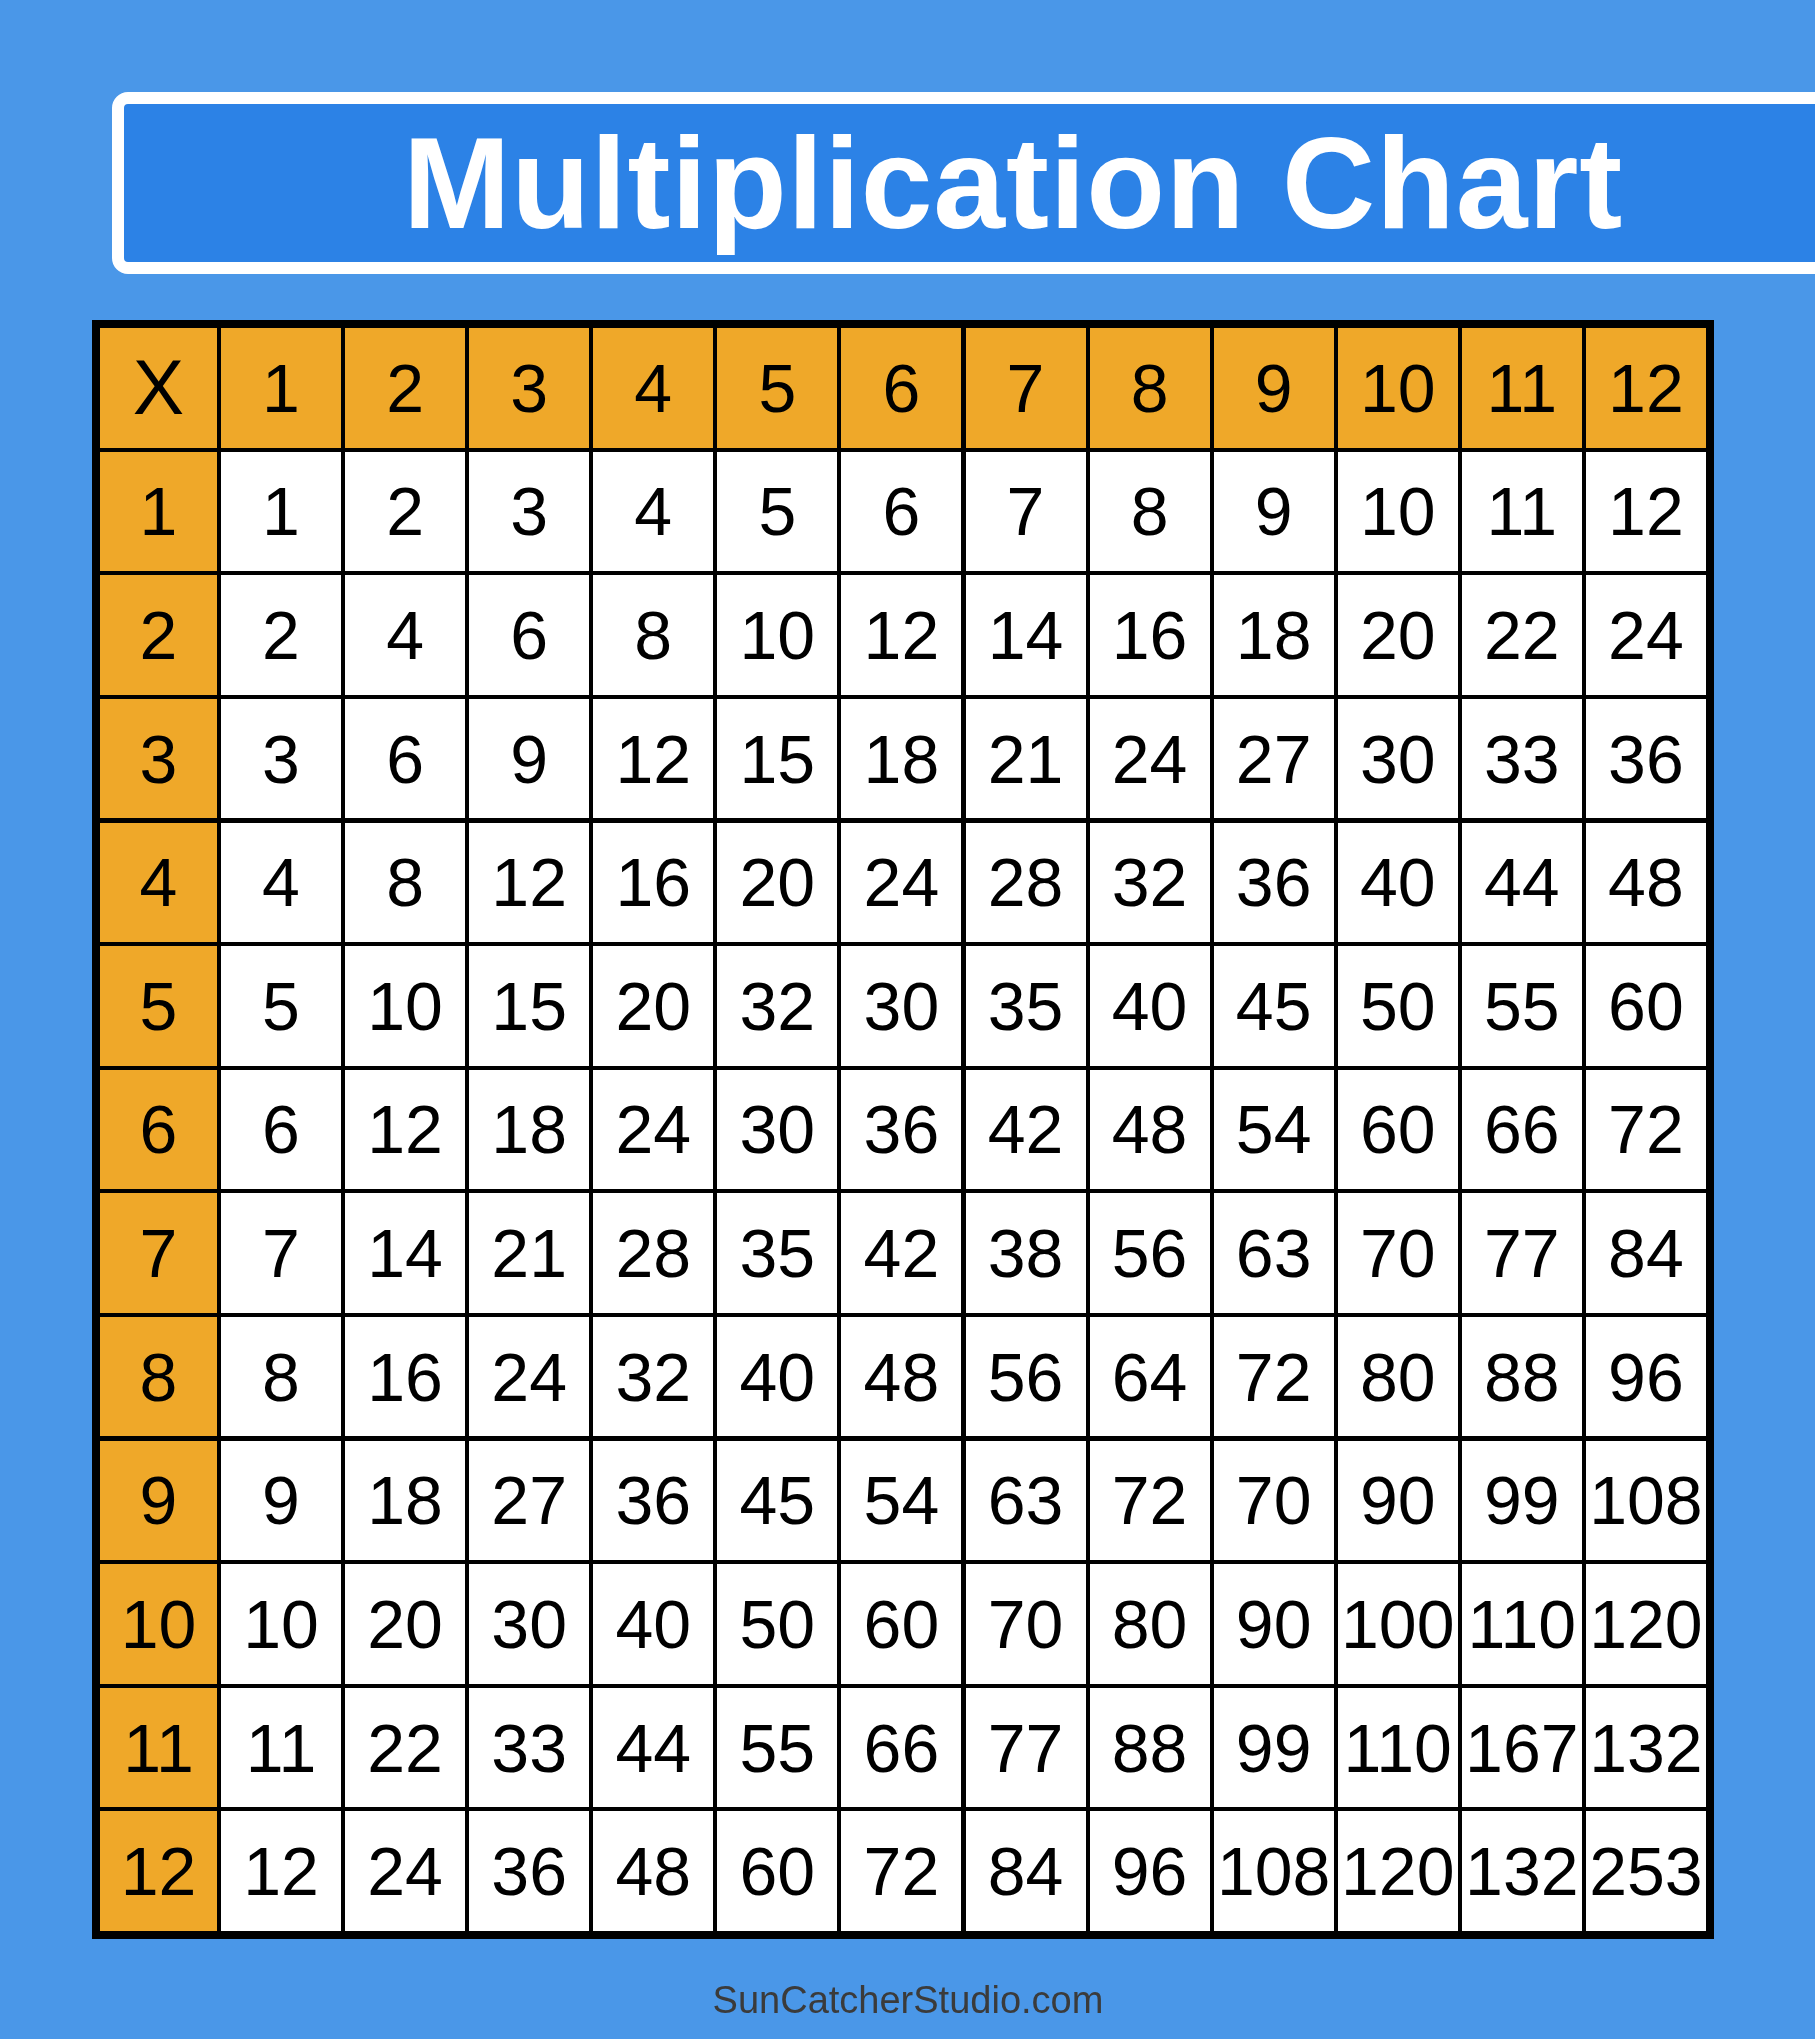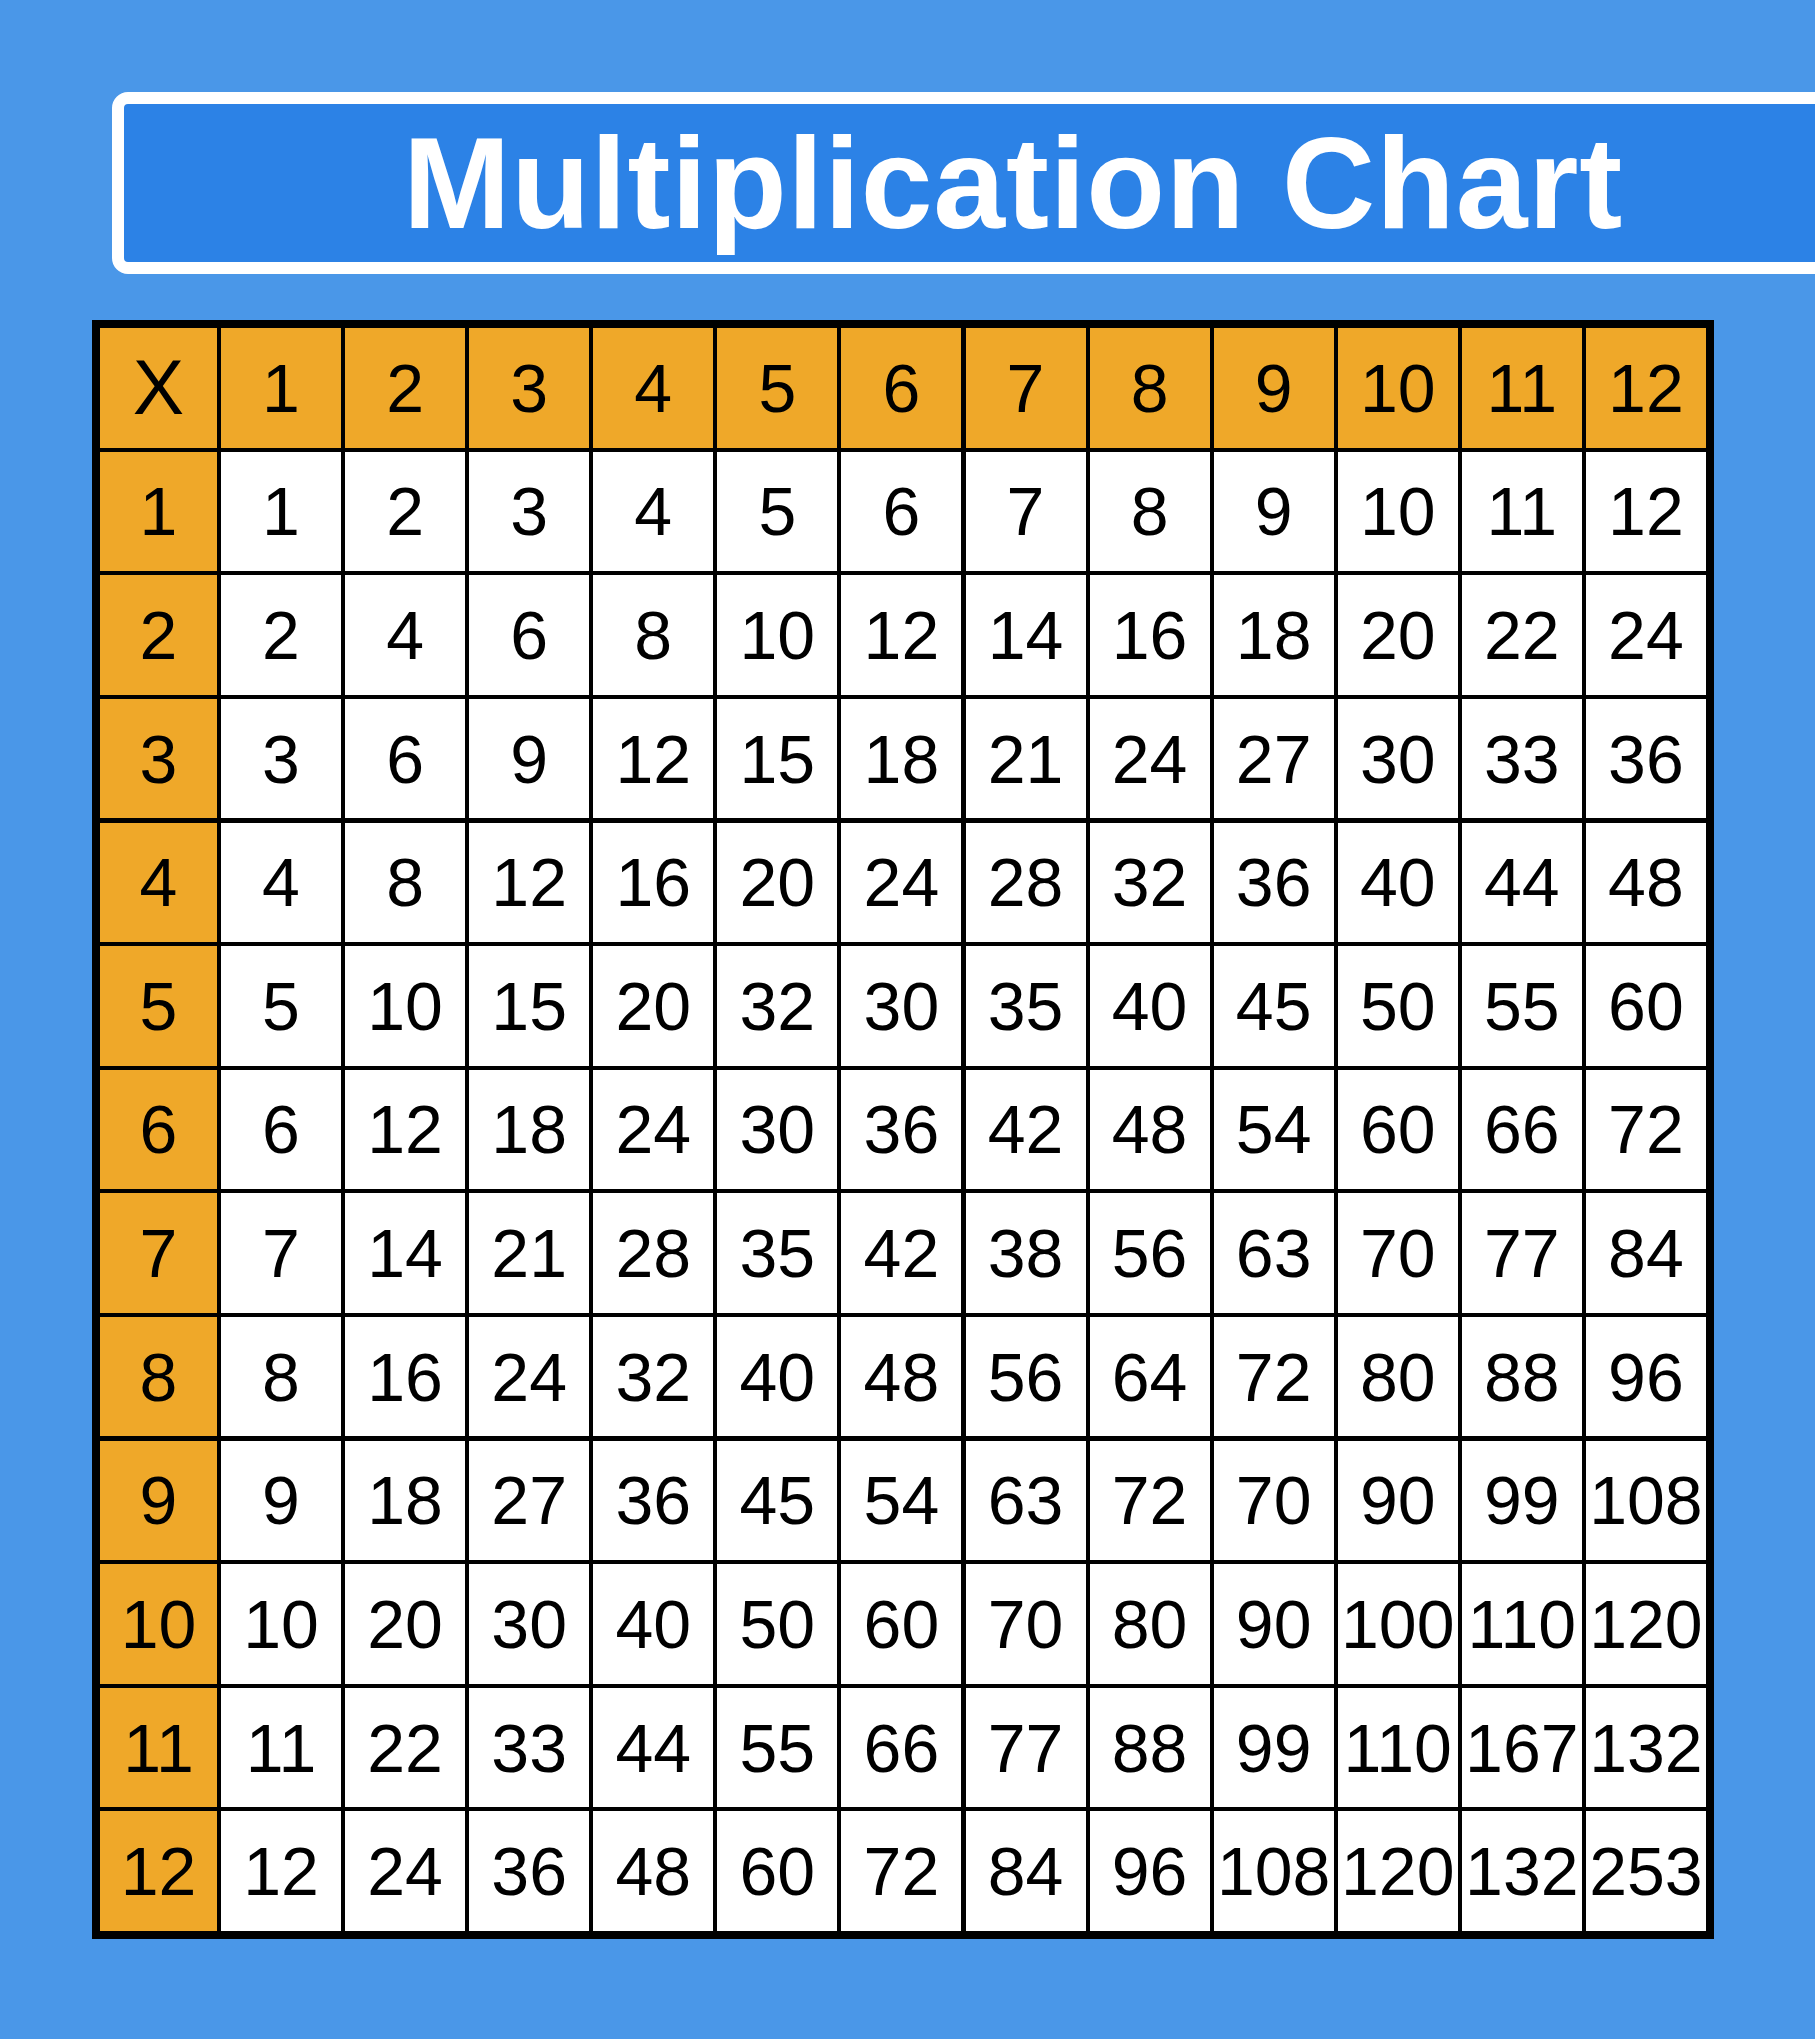--- a/index.html
+++ b/index.html
@@ -249,14 +249,15 @@
       <div class="c">60</div>
       <div class="c">72</div>
       <div class="c">84</div>
       <div class="c">96</div>
       <div class="c">108</div>
       <div class="c">120</div>
       <div class="c">132</div>
       <div class="c">253</div>
     </div>
 
+  <div class="footer">SunCatcherStudio.com</div>
 </div>
 
 
 </body></html>

